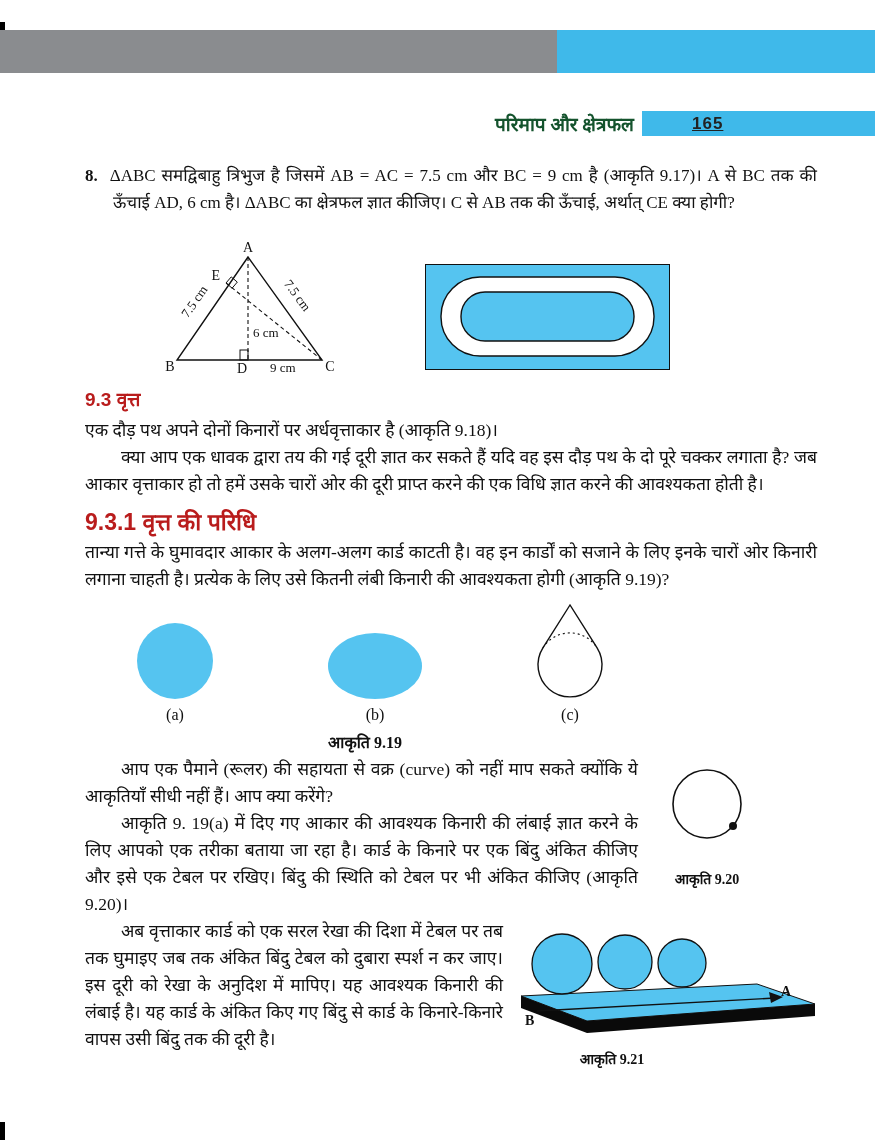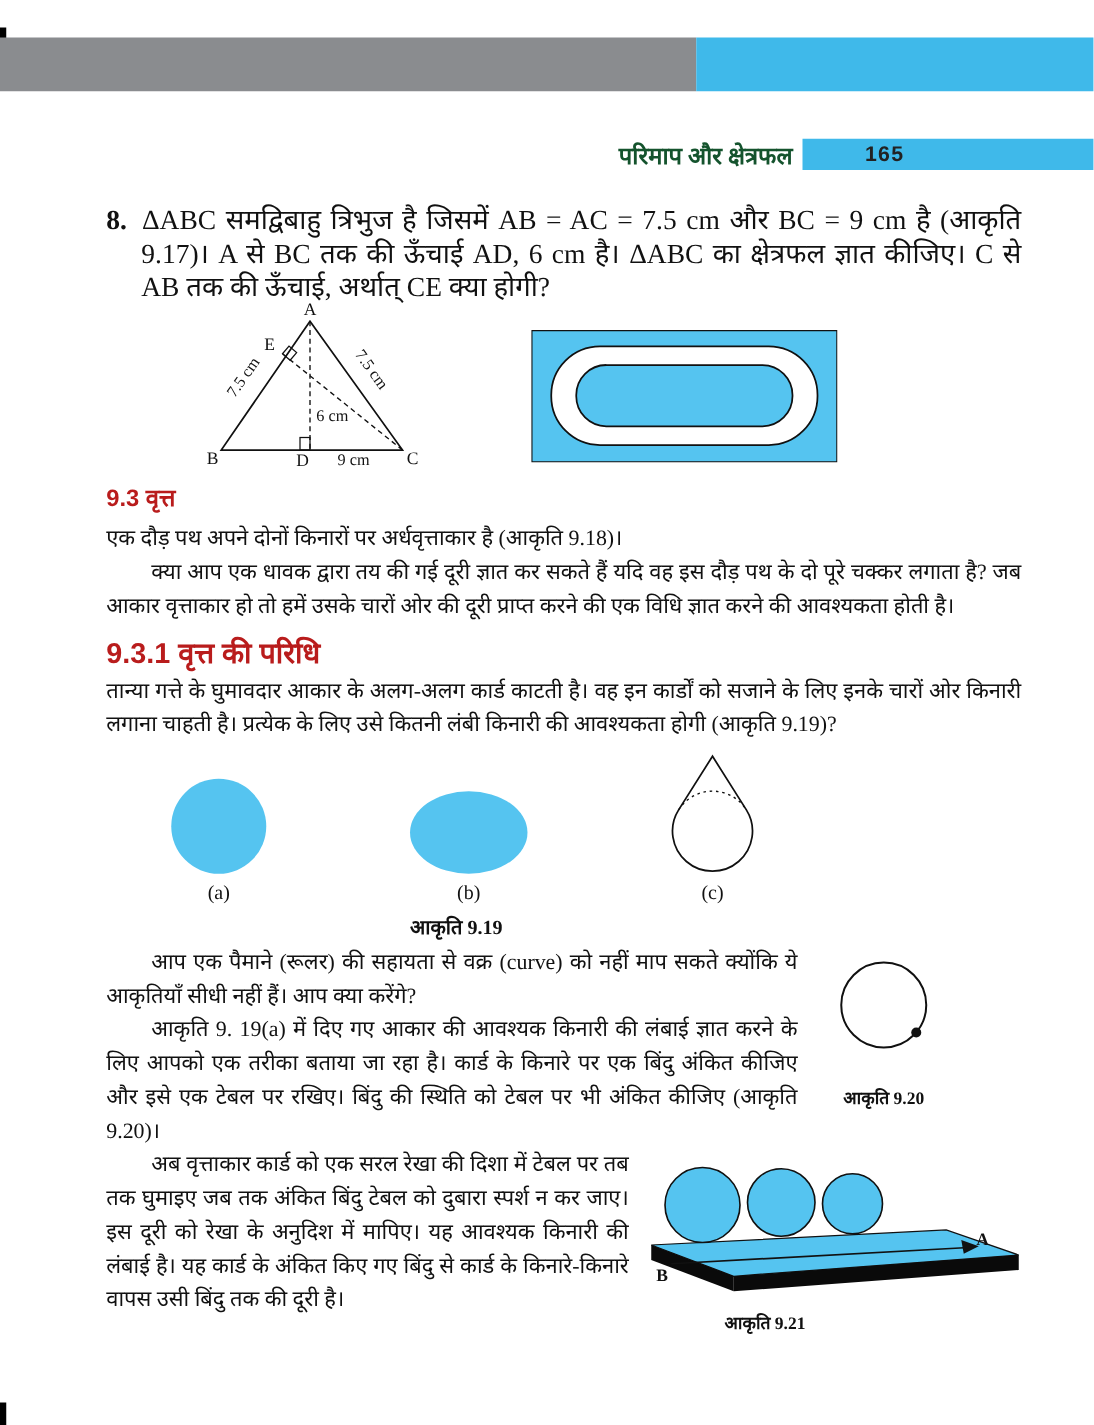--- a/index.html
+++ b/index.html
@@ -10,23 +10,23 @@
     color:#111;
   }
   .page { position:absolute; inset:0; width:875px; height:1140px; overflow:hidden; background:#fff; }
 
   .tick { position:absolute; background:#000; }
   .bar-gray { position:absolute; left:0; top:30px; width:557px; height:43px; background:#8A8C8F; }
   .bar-cyan { position:absolute; left:557px; top:30px; width:318px; height:43px; background:#3FB9EA; }
 
   .header-row { position:absolute; top:110px; left:0; width:875px; height:27px; display:flex; align-items:center; justify-content:flex-end; }
   .header-title { font-weight:bold; font-size:19px; margin-right:8px; color:#14532d; }
-  .page-num-box { width:233px; height:25px; background:#3FB9EA; display:flex; align-items:center; padding-left:50px; font-weight:bold; font-size:17px; letter-spacing:1px; color:#222; font-family:"Liberation Sans","DejaVu Sans",sans-serif; }
+  .page-num-box { width:233px; height:25px; background:#3FB9EA; display:flex; align-items:center; padding-left:50px; font-weight:bold; font-size:17px; letter-spacing:1px; color:#222; font-family:"Liberation Sans","DejaVu Sans",sans-serif;text-decoration:underline; }
 
-  .q8 { position:absolute; left:85px; top:162px; width:732px; font-size:22px; line-height:27px; text-align:justify; padding-left:28px; text-indent:-28px; }
+  .q8 { position:absolute; left:85px; top:162px; width:732px; font-size:17px; line-height:27px; text-align:justify; padding-left:28px; text-indent:-28px; }
   .qnum { font-weight:bold; padding-right:12px; }
 
   .fig { position:absolute; }
   .caption { font-weight:bold; font-size:16px; text-align:center; margin-top:4px; }
 
   .flow { position:absolute; left:85px; top:388px; width:732px; font-size:17.5px; line-height:27px; }
   .flow p { text-align:justify; }
   .indent { text-indent:36px; }
   h2.sec, h3.sec {
     color:#b91c1c; font-family:"Liberation Sans","DejaVu Sans",sans-serif;

